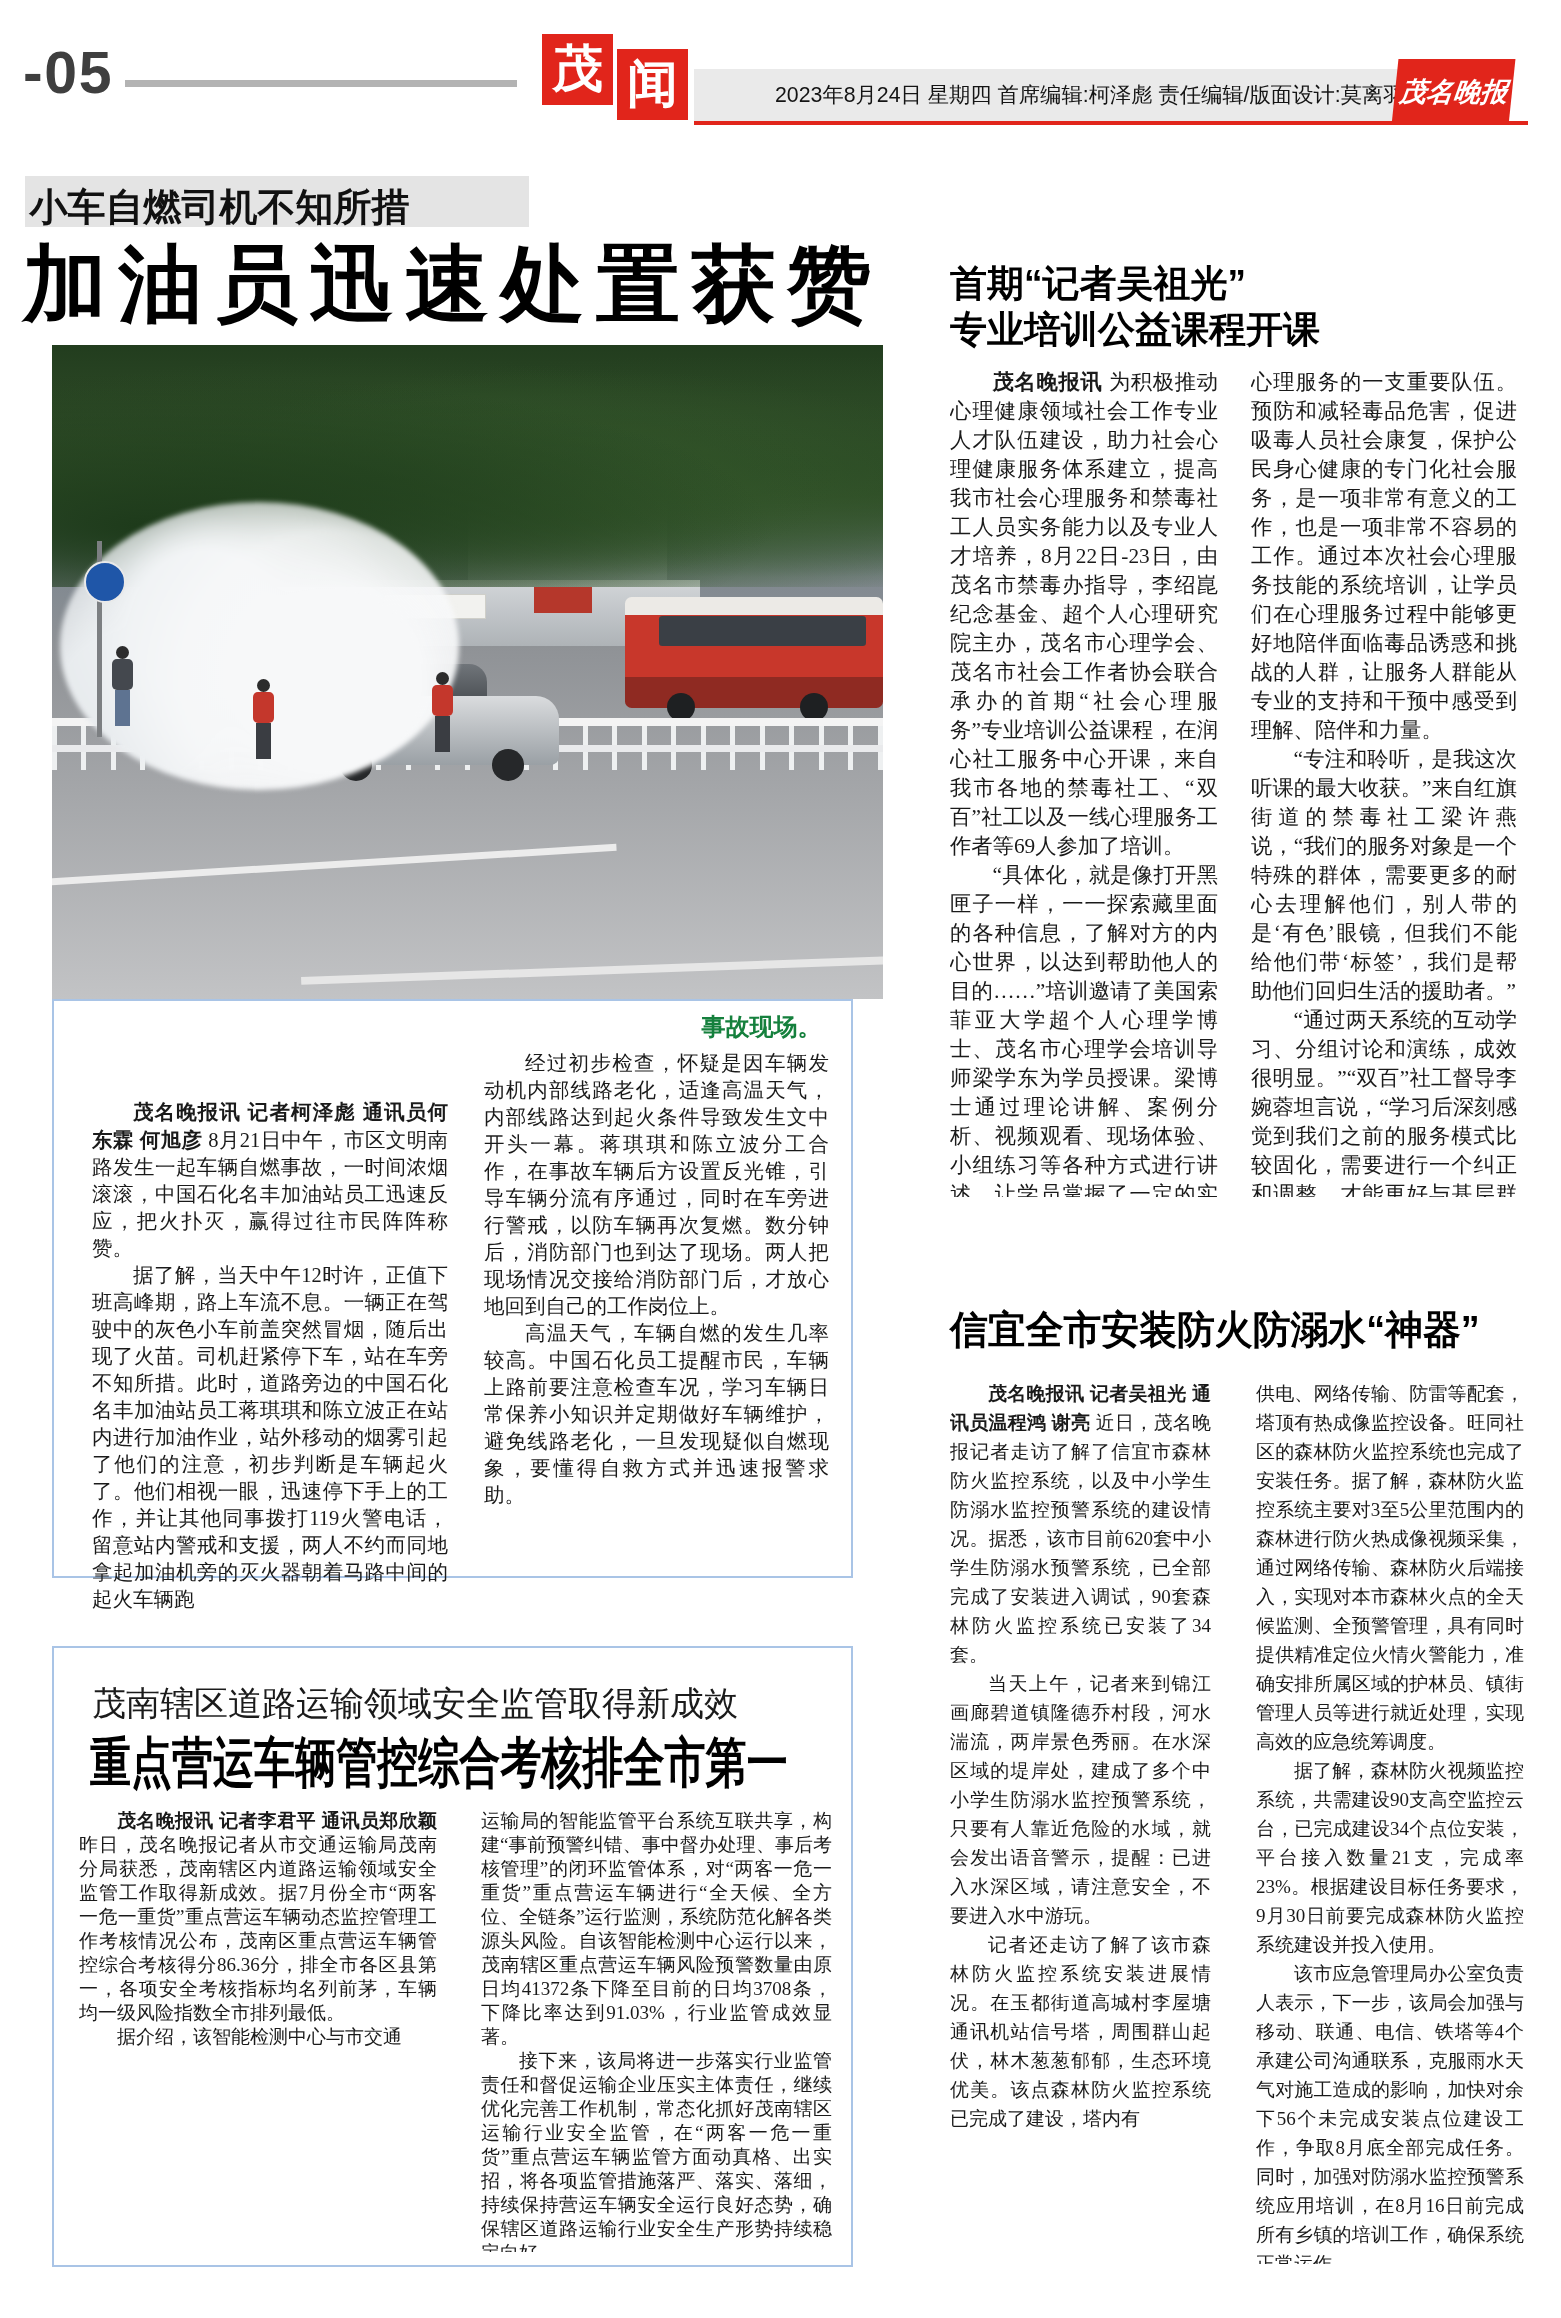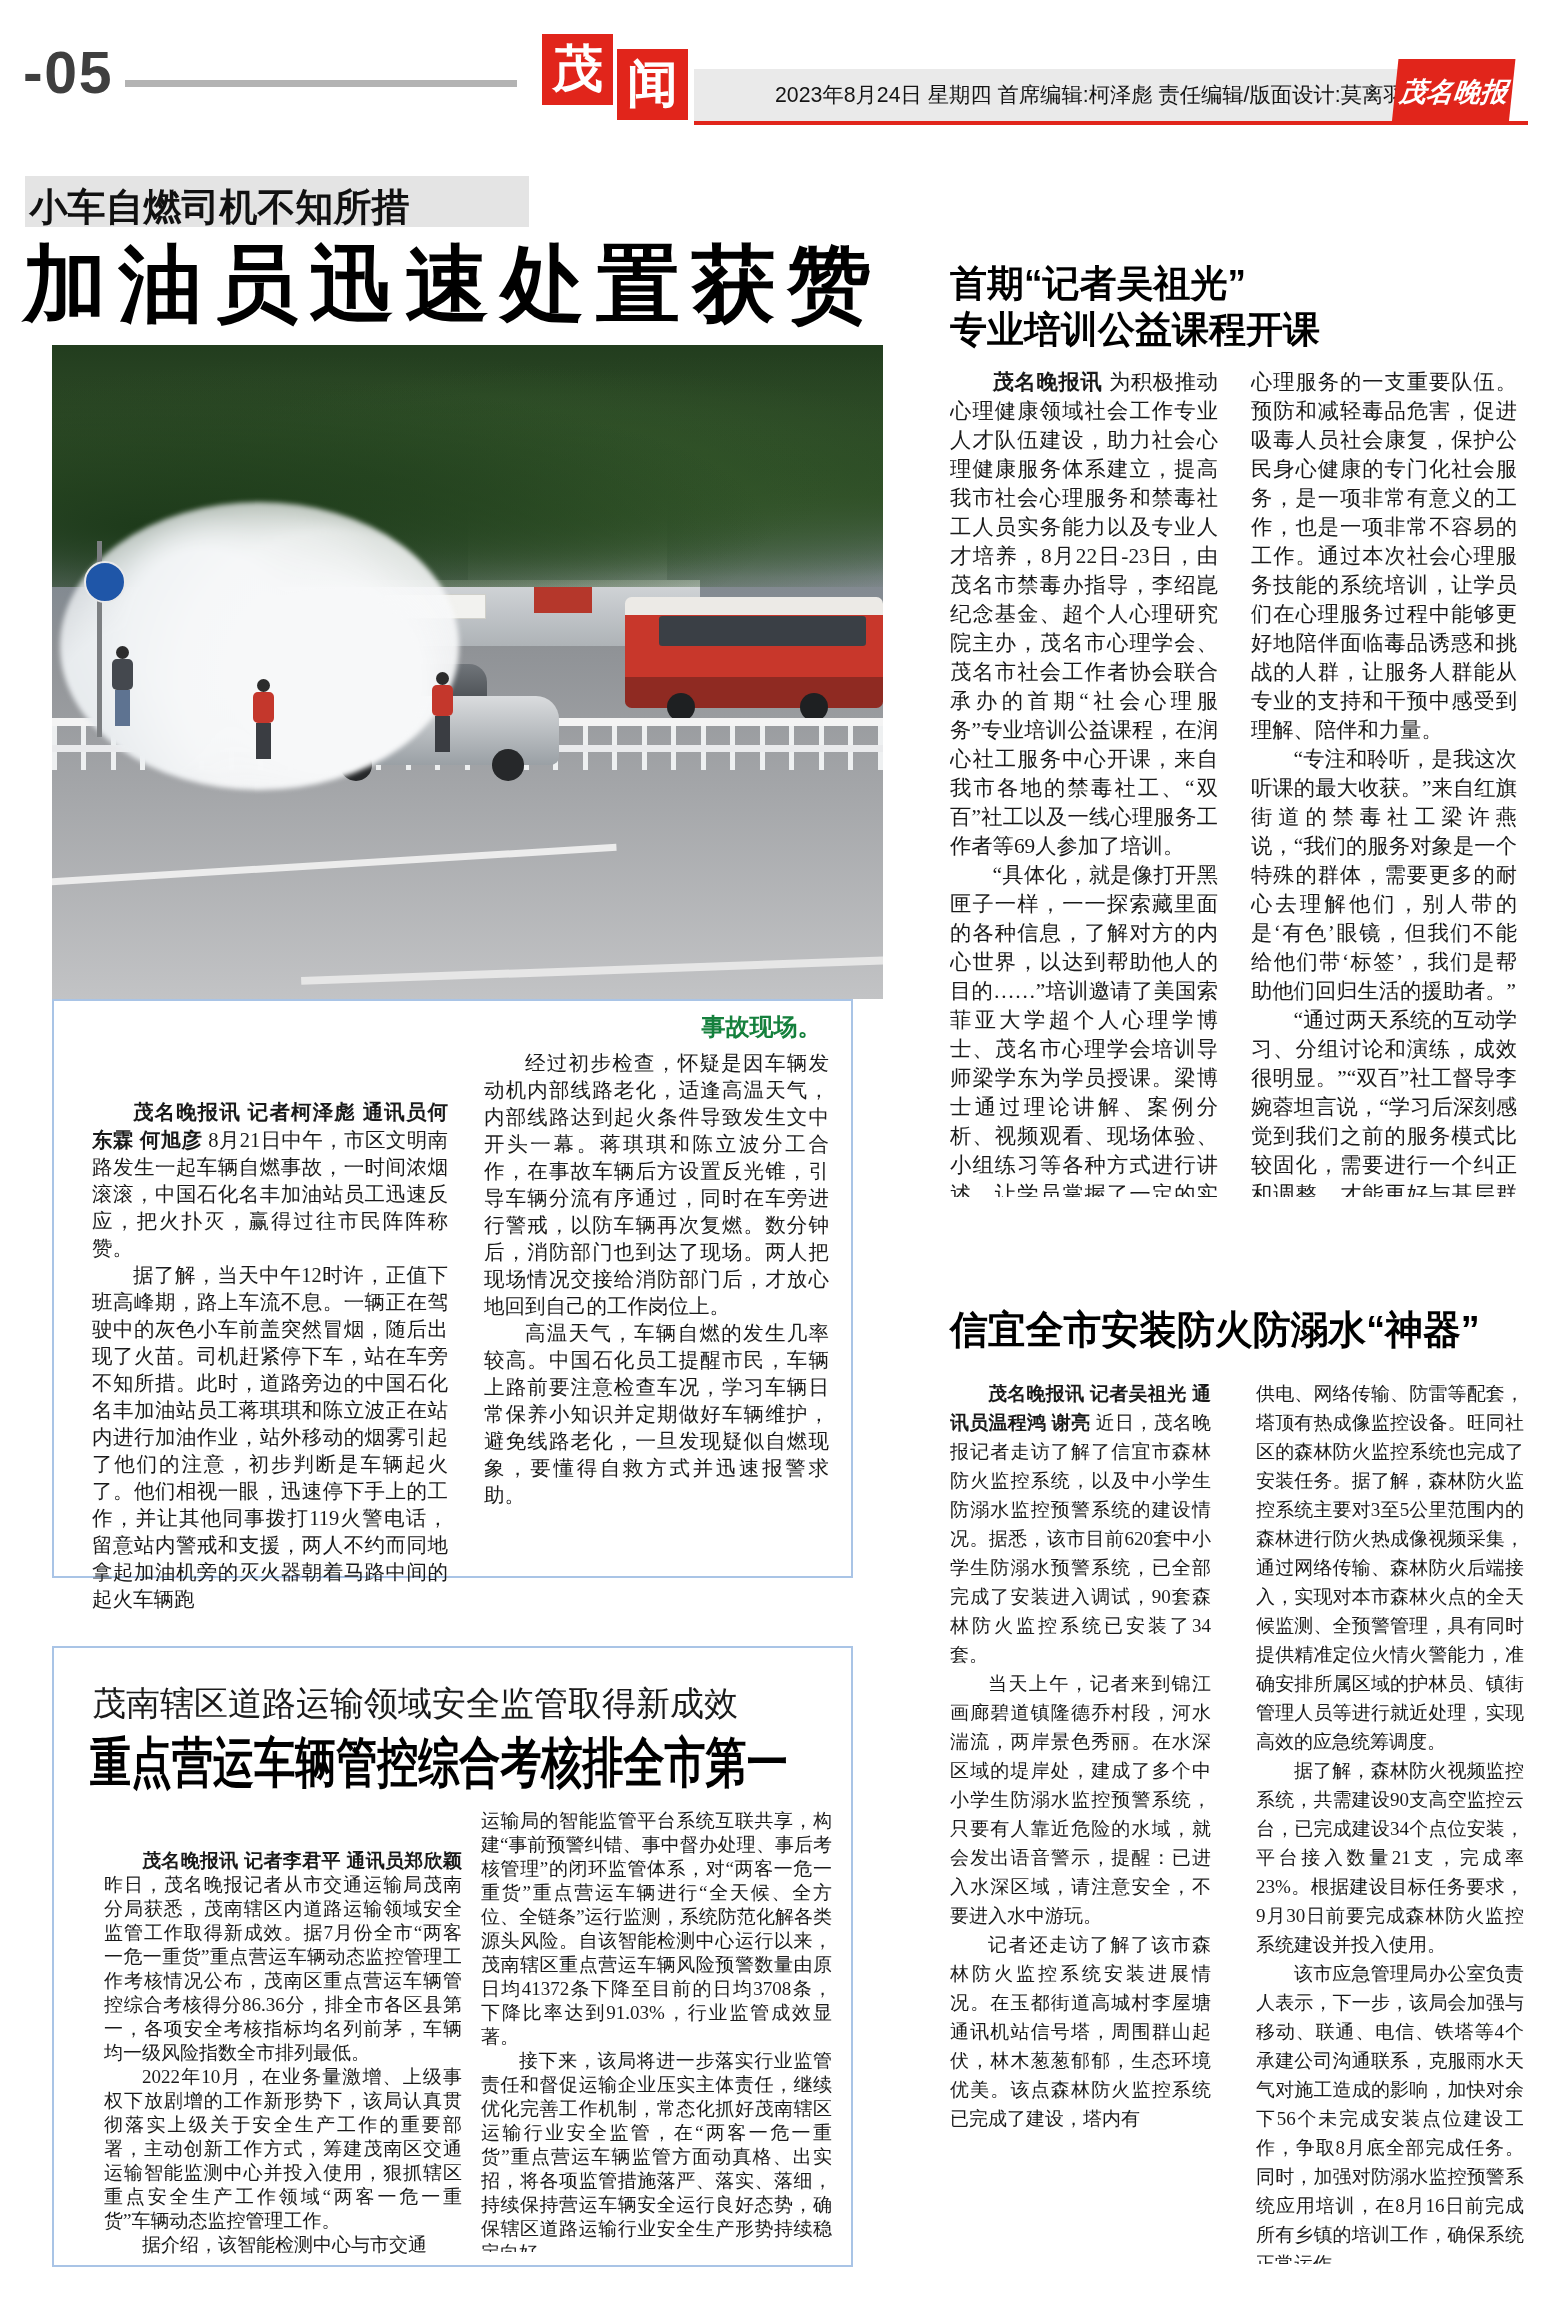--- a/index.html
+++ b/index.html
@@ -79,21 +79,21 @@
   .col p.noindent{text-indent:0;}
   .col b{font-family:"Liberation Sans",sans-serif;font-weight:700;}
 
   .box1 .col{font-size:20.5px;line-height:27px;top:49px;height:514px;}
   .b1c1{left:38px;width:356px;margin-top:48px;} .b1c2{left:430px;width:345px;}
 
   .kicker2{left:38px;top:33px;font:34px "Liberation Sans",sans-serif;color:#1b1b1b;}
   .headline2{left:36px;top:79px;font:900 54px "Liberation Sans",sans-serif;color:#000;
              white-space:nowrap;transform:scaleX(.76);transform-origin:left top;}
   .box2 .col{font-size:19px;line-height:24px;top:161px;height:443px;}
-  .b2c1{left:50px;width:358px;margin-top:40px;} .b2c2{left:427px;width:351px;}
+  .b2c1{left:25px;width:358px;} .b2c2{left:427px;width:351px;}
 
   
   .rt-headline{left:950px;font:700 37px/46px "Liberation Sans",sans-serif;color:#000;white-space:nowrap;}
   .rt-col{text-align:justify;overflow:hidden;font-size:21.3px;line-height:29px;top:368px;height:829px;}
   .rtc1{left:950px;width:268px;} .rtc2{left:1251px;width:266px;}
   .rb-headline{left:950px;top:1303px;font:700 39px "Liberation Sans",sans-serif;color:#000;
                white-space:nowrap;transform:scaleX(.97);transform-origin:left top;}
   .rb-col{text-align:justify;overflow:hidden;font-size:19px;line-height:29px;top:1379px;height:885px;}
   .rbc1{left:950px;width:261px;} .rbc2{left:1256px;width:268px;}
   .rt-col p,.rb-col p{margin:0;text-indent:2em;}
@@ -165,21 +165,20 @@
       <p>经过初步检查，怀疑是因车辆发动机内部线路老化，适逢高温天气，内部线路达到起火条件导致发生文中开头一幕。蒋琪琪和陈立波分工合作，在事故车辆后方设置反光锥，引导车辆分流有序通过，同时在车旁进行警戒，以防车辆再次复燃。数分钟后，消防部门也到达了现场。两人把现场情况交接给消防部门后，才放心地回到自己的工作岗位上。</p>
       <p>高温天气，车辆自燃的发生几率较高。中国石化员工提醒市民，车辆上路前要注意检查车况，学习车辆日常保养小知识并定期做好车辆维护，避免线路老化，一旦发现疑似自燃现象，要懂得自救方式并迅速报警求助。</p>
     </div>
 </div>
 
 <div class="abs story-box box2">
   <div class="abs kicker2">茂南辖区道路运输领域安全监管取得新成效</div>
   <div class="abs headline2">重点营运车辆管控综合考核排全市第一</div>
   <div class="abs col b2c1">
       <p><b>茂名晚报讯 记者李君平 通讯员郑欣颖 </b>昨日，茂名晚报记者从市交通运输局茂南分局获悉，茂南辖区内道路运输领域安全监管工作取得新成效。据7月份全市“两客一危一重货”重点营运车辆动态监控管理工作考核情况公布，茂南区重点营运车辆管控综合考核得分86.36分，排全市各区县第一，各项安全考核指标均名列前茅，车辆均一级风险指数全市排列最低。</p>
-      <p>2022年10月，在业务量激增、上级事权下放剧增的工作新形势下，该局认真贯彻落实上级关于安全生产工作的重要部署，主动创新工作方式，筹建茂南区交通运输智能监测中心并投入使用，狠抓辖区重点安全生产工作领域“两客一危一重货”车辆动态监控管理工作。</p>
       <p>据介绍，该智能检测中心与市交通</p>
     </div>
   <div class="abs col b2c2">
       <p class="noindent">运输局的智能监管平台系统互联共享，构建“事前预警纠错、事中督办处理、事后考核管理”的闭环监管体系，对“两客一危一重货”重点营运车辆进行“全天候、全方位、全链条”运行监测，系统防范化解各类源头风险。自该智能检测中心运行以来，茂南辖区重点营运车辆风险预警数量由原日均41372条下降至目前的日均3708条，下降比率达到91.03%，行业监管成效显著。</p>
       <p>接下来，该局将进一步落实行业监管责任和督促运输企业压实主体责任，继续优化完善工作机制，常态化抓好茂南辖区运输行业安全监管，在“两客一危一重货”重点营运车辆监管方面动真格、出实招，将各项监管措施落严、落实、落细，持续保持营运车辆安全运行良好态势，确保辖区道路运输行业安全生产形势持续稳定向好。</p>
     </div>
 </div>
 
 <div class="abs rt-headline" style="top:261px;">首期“记者吴祖光”</div>
 <div class="abs rt-headline" style="top:307px;">专业培训公益课程开课</div>

